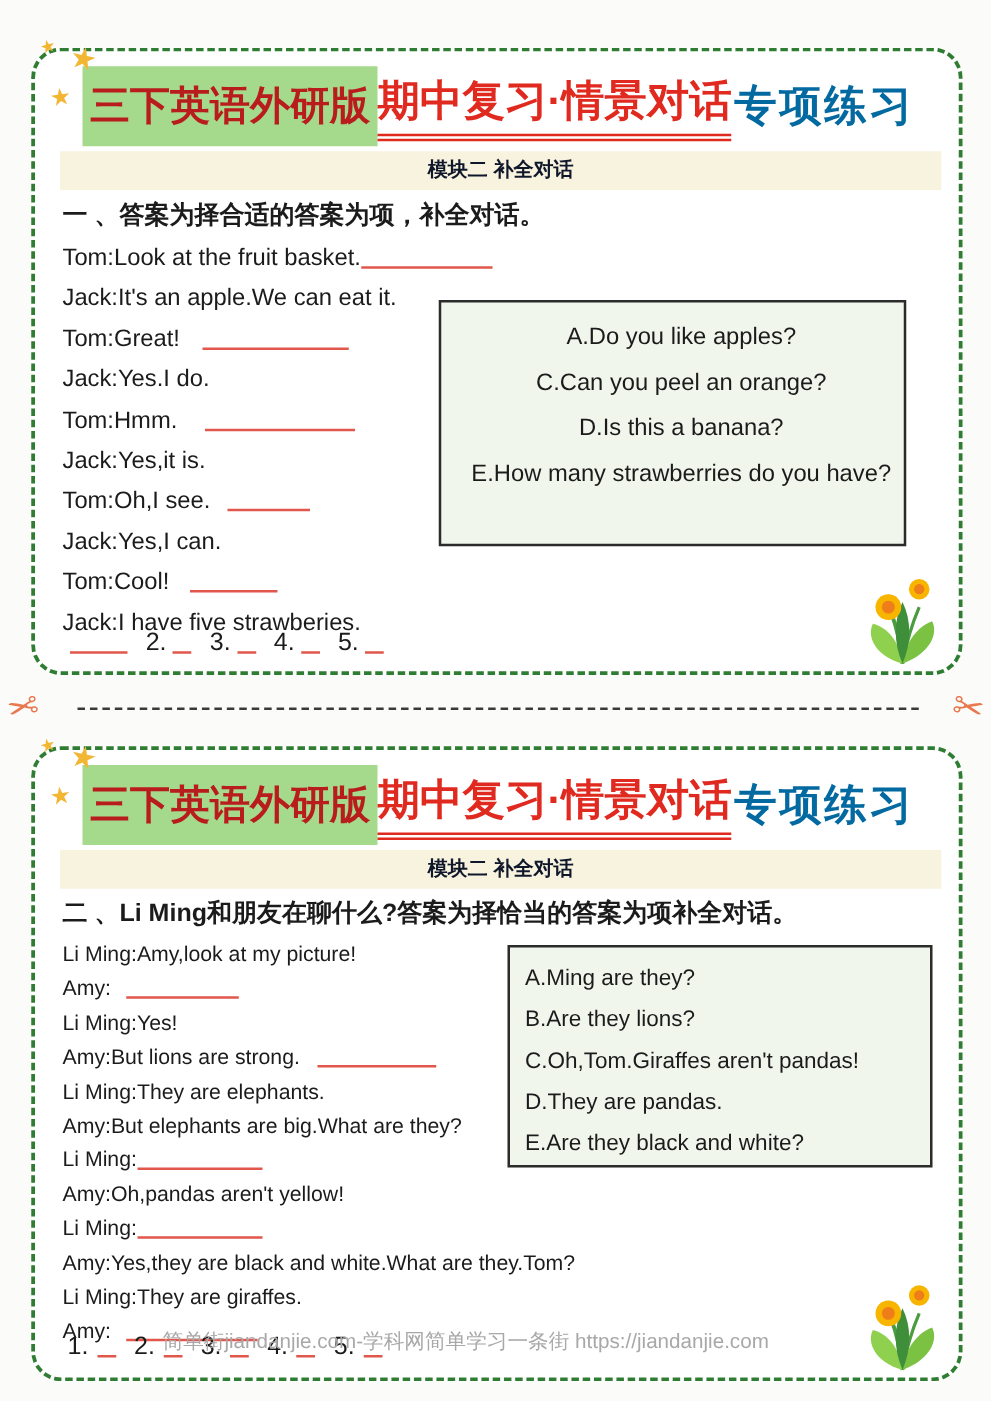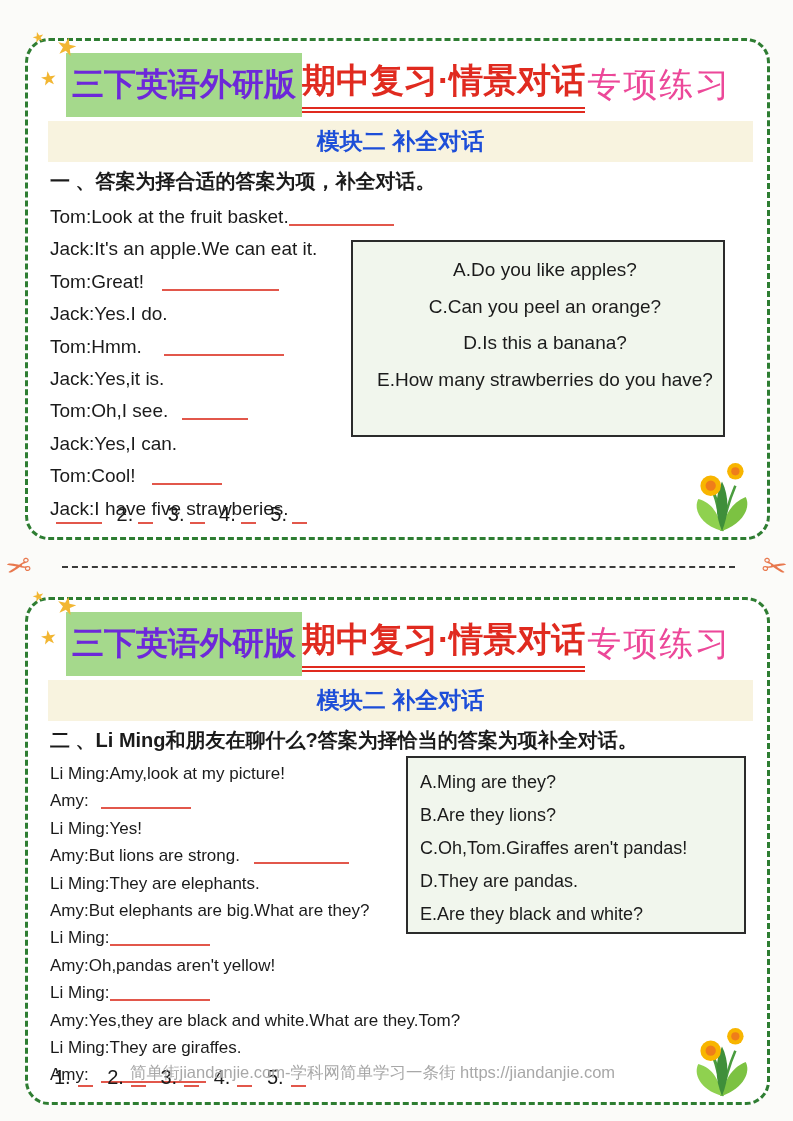--- a/index.html
+++ b/index.html
@@ -12,24 +12,24 @@
   body{position:relative;background:#fbfbf9;font-family:"Liberation Sans","DejaVu Sans",sans-serif;color:var(--text);overflow:hidden;}
   .panel{position:absolute;left:25px;width:745px;background:#fff;border:3px dashed var(--green-border);border-radius:24px;}
   #panel1{top:38px;height:502px;}
   #panel2{top:597px;height:508px;}
   .stars{position:absolute;left:0;top:0;z-index:3;}
   .stars span{position:absolute;color:var(--star);}
   .stars .s1{left:4px;top:-12px;font-size:14px;transform:rotate(-15deg);}
   .stars .s2{left:28px;top:-8px;font-size:24px;transform:rotate(12deg);}
   .stars .s3{left:12px;top:26px;font-size:19px;transform:rotate(-8deg);}
   .title-row{display:flex;align-items:center;margin:12px 6px 4px 38px;white-space:nowrap;}
-  .title-hl{background:var(--green-hl);color:#6d28d9;font-weight:bold;font-size:32px;padding:10px 6px;}
+  .title-hl{background:var(--green-hl);color:#b91c1c;font-weight:bold;font-size:32px;padding:10px 6px;}
   .title-red{color:var(--red);font-weight:bold;font-size:34px;border-bottom:6px double var(--red);padding-bottom:3px;}
-  .title-black{color:#ec4899;font-weight:normal;font-size:34px;letter-spacing:2px;margin-left:2px;}
-  .module-bar{background:var(--cream);margin:4px 14px 6px 20px;text-align:center;font-weight:bold;font-size:23px;padding:5px 0;color:#1d4ed8;}
+  .title-black{color:#0369a1;font-weight:bold;font-size:34px;letter-spacing:2px;margin-left:2px;}
+  .module-bar{background:var(--cream);margin:4px 14px 6px 20px;text-align:center;font-weight:bold;font-size:16px;padding:5px 0;color:#0f172a;}
   .heading{font-weight:bold;font-size:20px;margin:6px 0 6px 22px;}
   .dialogue{margin-left:22px;}
   .dialogue .line{white-space:nowrap;}
   .d1 .line{font-size:19px;height:32.4px;line-height:32.4px;}
   .d2 .line{font-size:17px;height:27.4px;line-height:27.4px;}
   .blank{display:inline-block;height:15px;border-bottom:2px solid var(--uline);vertical-align:baseline;transform:translateY(3px);}
   .options-box{position:absolute;background:var(--options-bg);border:2px solid var(--options-border);}
   .ob1{left:323px;top:199px;width:374px;height:197px;padding:10px 0 0 14px;}
   .ob1 .option{font-size:19px;line-height:36.5px;white-space:nowrap;text-align:center;}
   .ob2{left:378px;top:156px;width:340px;height:178px;padding:8px 0 0 12px;}

